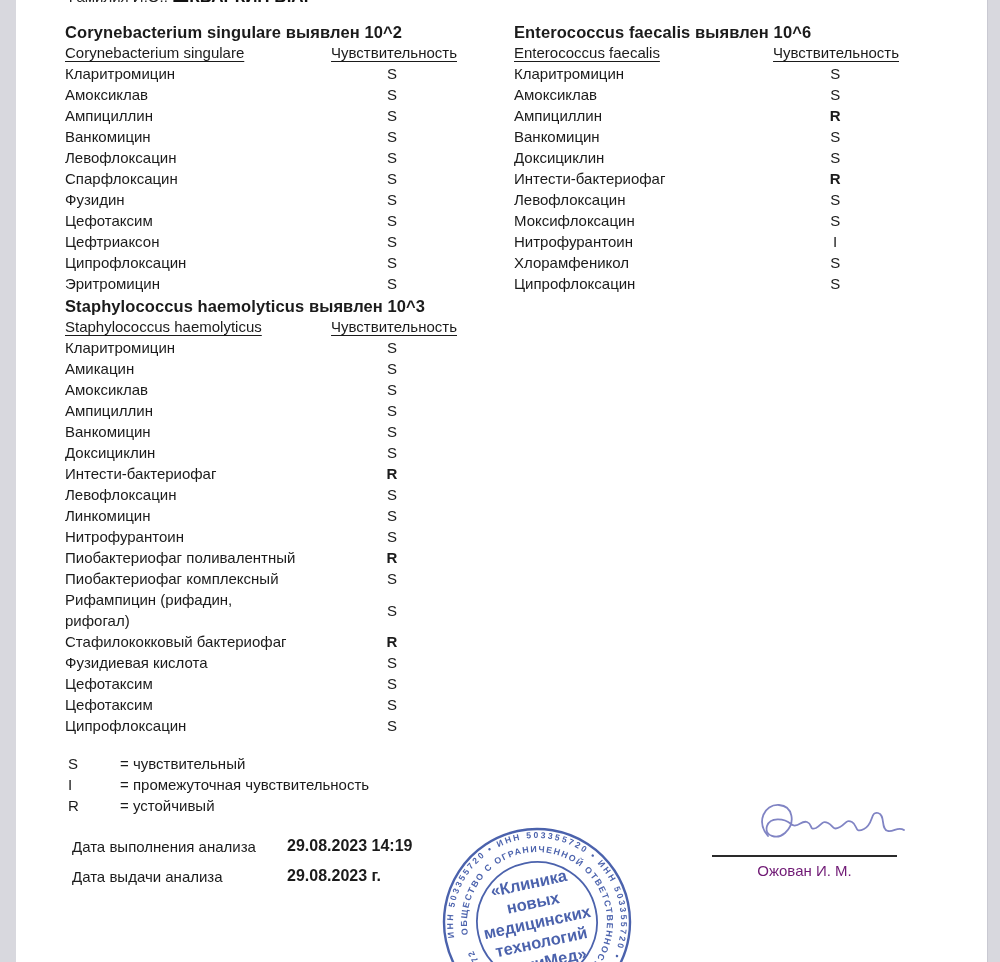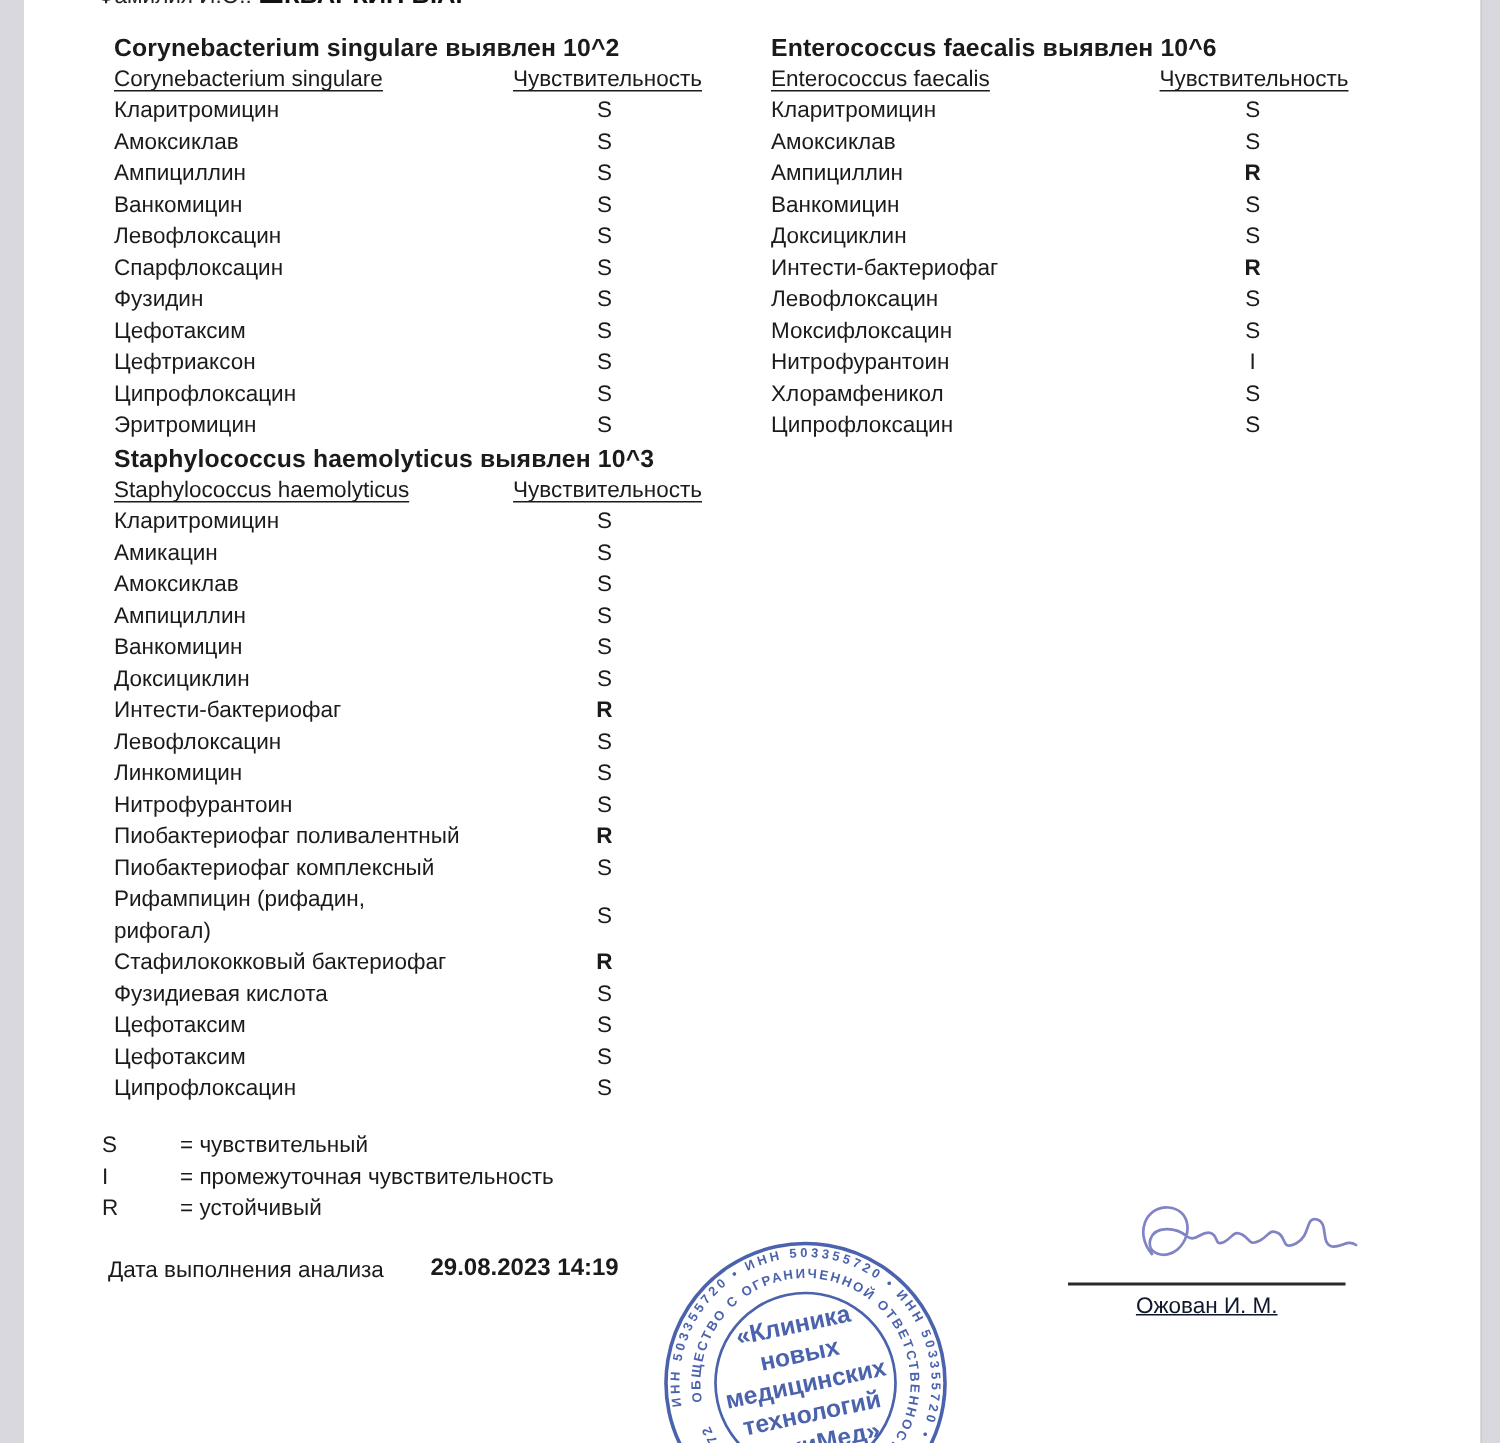--- a/index.html
+++ b/index.html
@@ -8,21 +8,21 @@
   .canvas { position:relative; width:1000px; height:962px; background:#ffffff; overflow:hidden; }
   .edge-strip { position:absolute; top:0; height:962px; background:#d8d8de; }
   .edge-left { left:0; width:16px; }
   .edge-right { left:987px; width:13px; border-left:1px solid #c9c9d2; }
 
   .clipped-header { position:absolute; left:65px; top:-13px; white-space:nowrap; }
   .clipped-header .lbl { font-size:15px; color:#222; }
   .clipped-header .nm { font-size:17px; font-weight:700; color:#111; }
 
   .col { position:absolute; top:22px; }
-  .col-left { left:76px; width:392px; }
+  .col-left { left:65px; width:392px; }
   .col-right { left:514px; width:385px; }
 
   .tbl-title { font-size:16.5px; font-weight:700; line-height:20px; letter-spacing:.1px; }
   .tbl-head { display:flex; font-size:15px; line-height:21px; }
   .tbl-head .h-org { width:262px; text-decoration:underline; text-underline-offset:3px; }
   .tbl-head .h-sens { width:130px; text-align:right; text-decoration:underline; text-underline-offset:3px; }
   .t-row { display:flex; align-items:center; min-height:21px; }
   .t-label { width:262px; font-size:15px; line-height:21px; white-space:pre-line; }
   .t-val { width:130px; text-align:center; font-size:15px; line-height:21px; }
   .tbl + .tbl { margin-top:2px; }
@@ -34,21 +34,21 @@
   .dates { position:absolute; left:72px; top:831px; }
   .date-row { display:flex; align-items:center; height:30px; }
   .date-label { width:215px; font-size:15px; }
   .date-value { font-size:16px; font-weight:700; }
 
   .stamp { position:absolute; left:437px; top:822px; width:200px; height:200px; opacity:.92; }
 
   .signature-wrap { position:absolute; left:712px; top:790px; width:185px; }
   .signature-svg { position:absolute; left:40px; top:6px; }
   .signature-line { position:absolute; left:0; top:65px; width:185px; height:2px; background:#2a2a2a; }
-  .signature-name { position:absolute; left:0; top:72px; width:185px; text-align:center; font-size:15px; color:#0f172a;text-decoration:underline; }
+  .signature-name { position:absolute; left:0; top:72px; width:185px; text-align:center; font-size:15px; color:#701a75; }
 </style>
 </head>
 <body>
 
 <div class="canvas">
   <div class="edge-strip edge-left"></div>
   <div class="edge-strip edge-right"></div>
 
   <div class="clipped-header">
     <span class="lbl">Фамилия И.О.:</span>
@@ -305,20 +305,24 @@
       <div class="legend-row">
         <div class="legend-sym">R</div>
         <div class="legend-text">= устойчивый</div>
       </div>
     </div>
 
   <div class="dates">
     <div class="date-row">
       <div class="date-label">Дата выполнения анализа</div>
       <div class="date-value">29.08.2023 14:19</div>
+    </div>
+    <div class="date-row">
+      <div class="date-label">Дата выдачи анализа</div>
+      <div class="date-value">29.08.2023 г.</div>
     </div>
   </div>
 
   <svg class="stamp" viewBox="0 0 200 200">
     <defs>
       <path id="arcOuter" d="M100,100 m-84,0 a84,84 0 1,1 168,0 a84,84 0 1,1 -168,0"></path>
       <path id="arcInner" d="M100,100 m-70,0 a70,70 0 1,1 140,0 a70,70 0 1,1 -140,0"></path>
     </defs>
     <g transform="rotate(-12 100 100)" fill="none" stroke="#3c55a6">
       <circle cx="100" cy="100" r="93" stroke-width="2.4"></circle>

